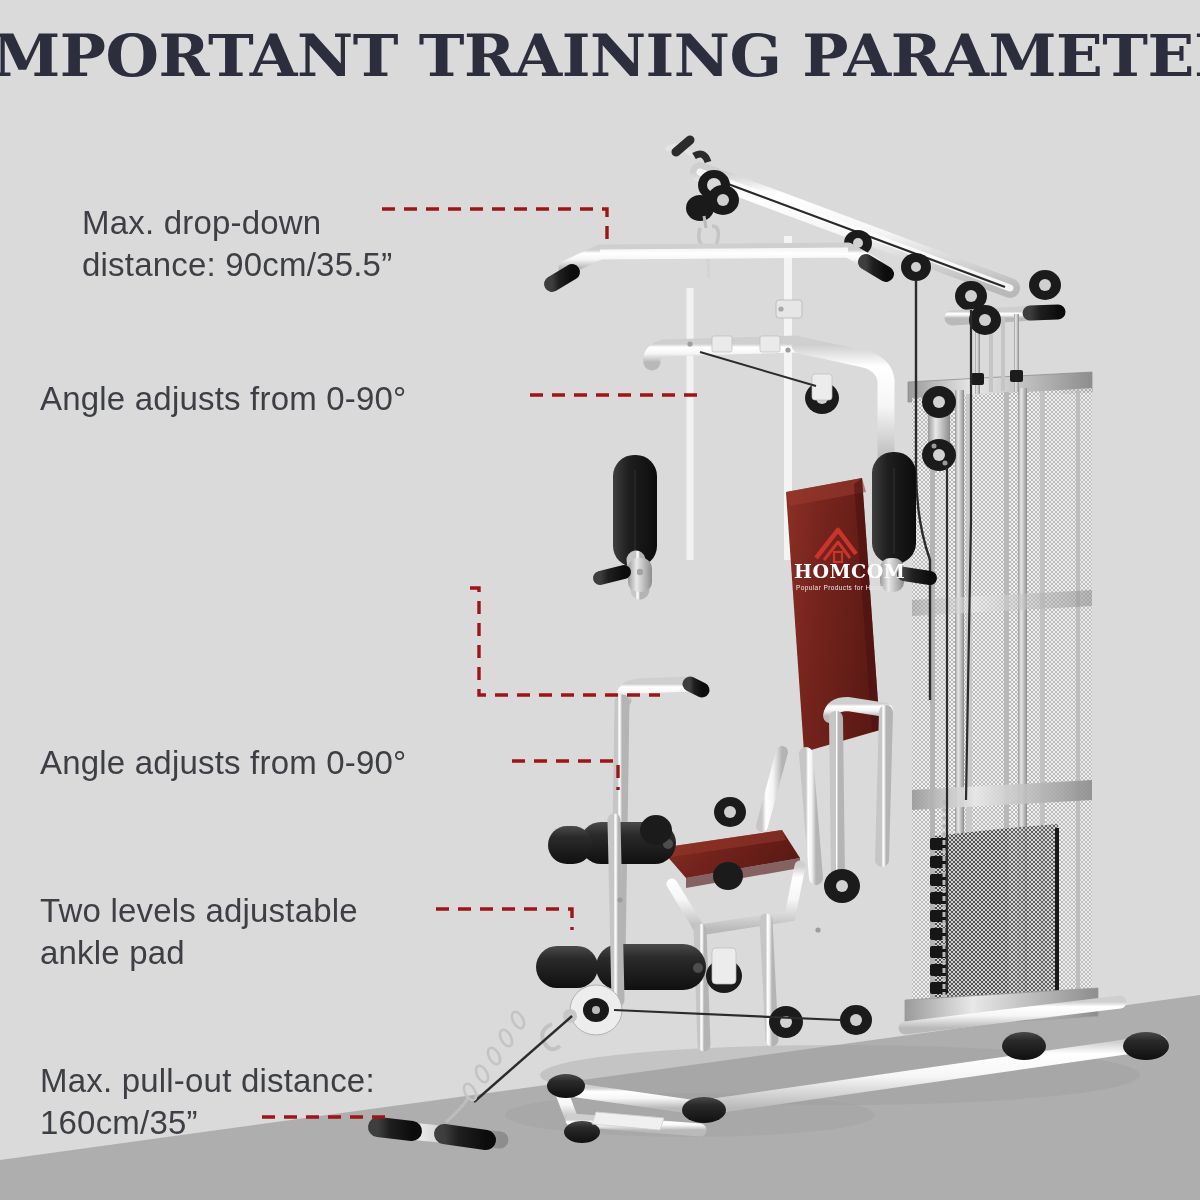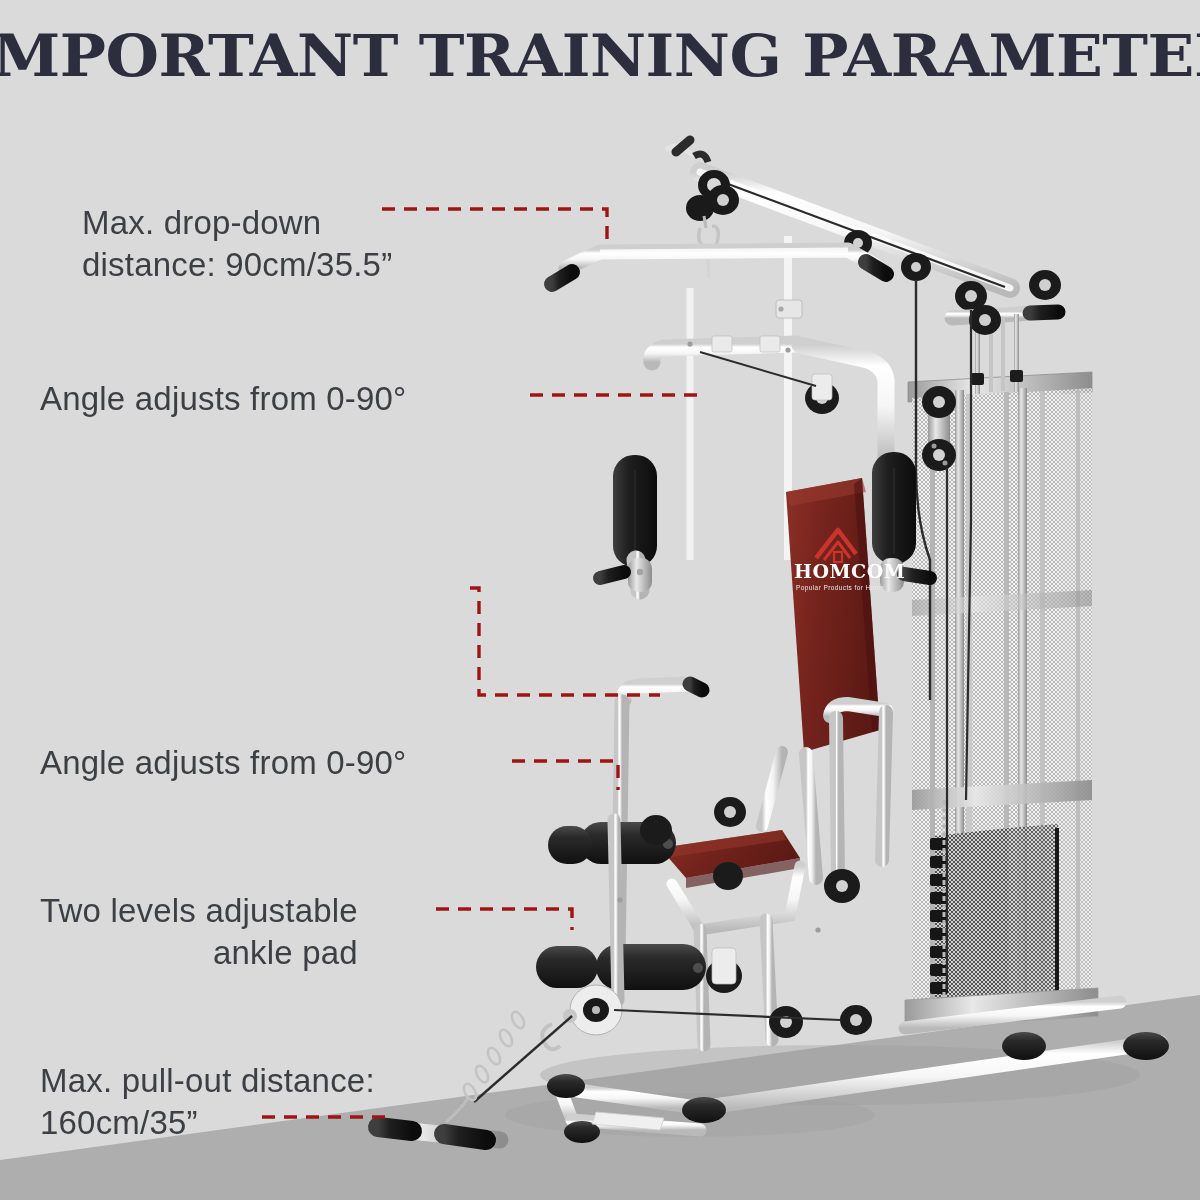--- a/index.html
+++ b/index.html
@@ -41,21 +41,21 @@
     font-weight:300;
     font-size:33px;
     line-height:42px;
     letter-spacing:0.2px;
     white-space:pre-line;
   }
   .lbl-1{left:40px;top:202px;margin-left:42px;}
   .lbl-2{left:40px;top:378px;}
   .lbl-3{left:40px;top:528px;}
   .lbl-4{left:40px;top:742px;}
-  .lbl-5{left:40px;top:890px;text-align:right;}
+  .lbl-5{left:40px;top:890px;}
   .lbl-6{left:40px;top:1060px;}
 
   
   .leaders{position:absolute;left:0;top:0;width:1200px;height:1200px;pointer-events:none;}
 </style>
 </head>
 <body>
 
 <div id="stage">
 

